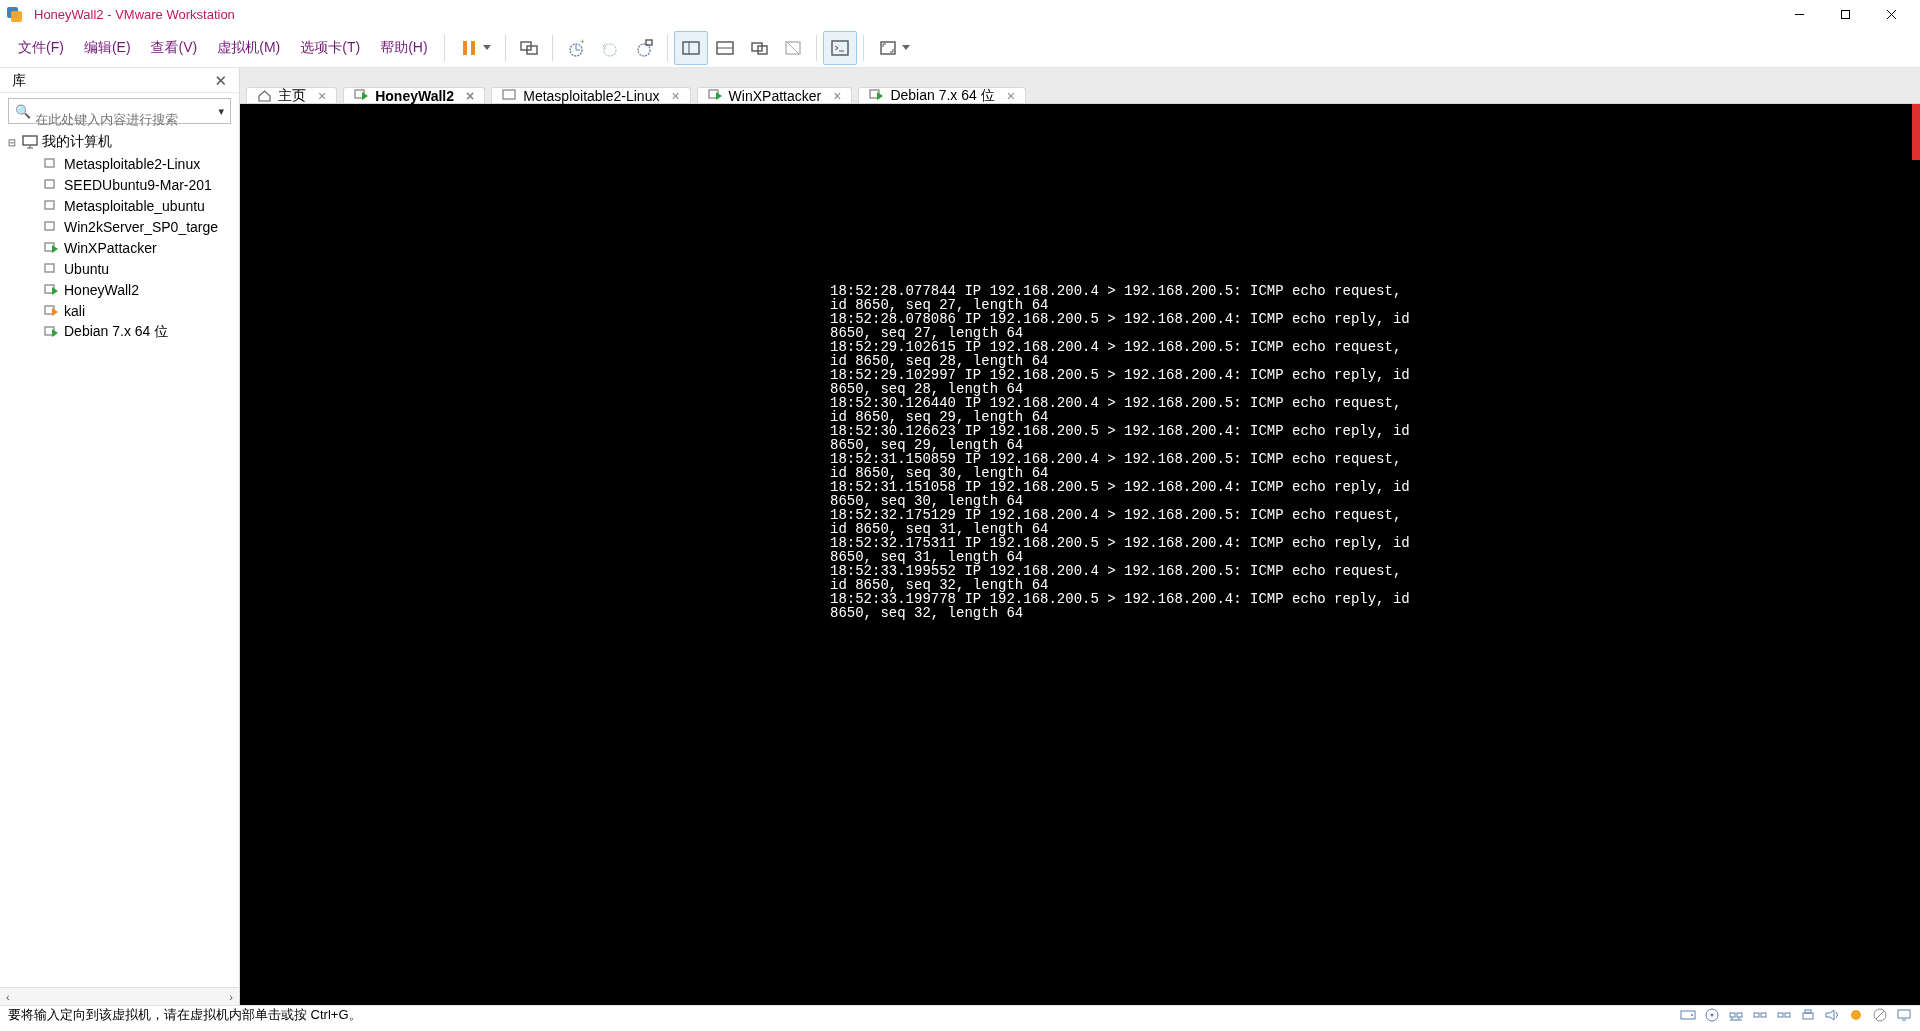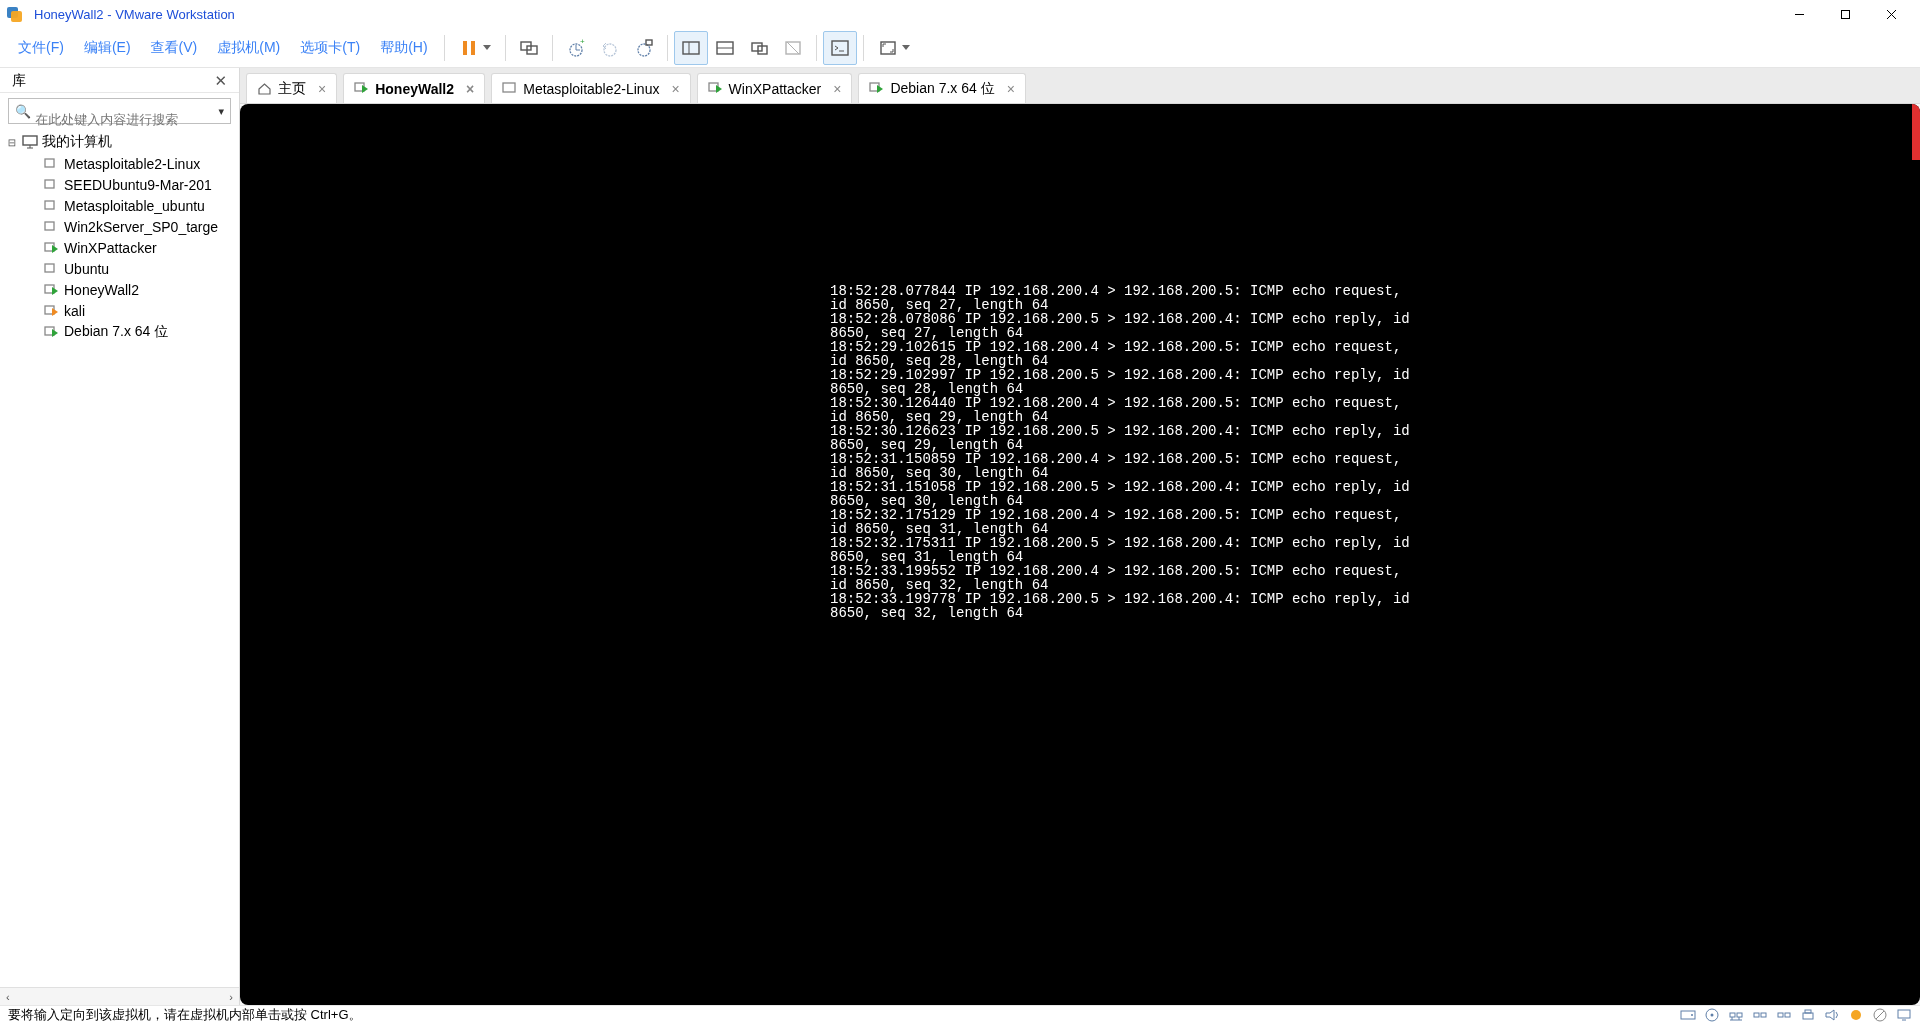--- a/index.html
+++ b/index.html
@@ -1,25 +1,25 @@
 <!DOCTYPE html>
 <html><head>
 <meta charset="utf-8">
 <style>
 * { margin: 0; padding: 0; box-sizing: border-box; font-family: "Microsoft YaHei", "Segoe UI", Tahoma, sans-serif; }
 html, body { width: 1920px; height: 1031px; overflow: hidden; background: #fff; }
 
 .title-bar { height: 28px; display: flex; align-items: center; padding: 0 6px; background: #fff; }
 .title-bar .app-icon { width: 18px; height: 18px; margin-right: 10px; display:inline-flex; }
-.title-bar .title { font-size: 13px; color: #1d4ed8; flex: 1; }
+.title-bar .title { font-size: 13px; color: #be185d; flex: 1; }
 .win-btn { width: 46px; height: 28px; display: flex; align-items: center; justify-content: center; }
 .win-btn svg { width: 11px; height: 11px; }
 
 .menu-bar { height: 40px; display: flex; align-items: center; border-bottom: 1px solid #e5e5e5; padding-left: 8px; background:#fff; }
-.menu-item { padding: 4px 10px; font-size: 14px; color: #3b82f6; }
+.menu-item { padding: 4px 10px; font-size: 14px; color: #701a75; }
 .toolbar-sep { width: 1px; height: 26px; background: #d9d9d9; margin: 0 6px; }
 .toolbar-btn { width: 34px; height: 34px; display: flex; align-items: center; justify-content: center; border-radius: 2px; position: relative; }
 .toolbar-btn svg { width: 20px; height: 20px; }
 .toolbar-btn.drop::after { content: ''; margin-left: 4px; border-left: 4px solid transparent; border-right: 4px solid transparent; border-top: 5px solid #666; }
 .toolbar-btn.wider { width: 48px; }
 .toolbar-btn.active { background: #e8f2fb; border: 1px solid #9ec8ec; }
 
 .main { display: flex; height: calc(100% - 28px - 40px - 26px); }
 
 .sidebar { width: 240px; border-right: 1px solid #d9d9d9; display: flex; flex-direction: column; background: #fff; }
@@ -36,26 +36,26 @@
 .tree-node { display: flex; align-items: center; gap: 6px; padding: 1px 0 1px 44px; height: 21px; white-space: nowrap; overflow: hidden; }
 .tree-node .vm-icon { width: 14px; height: 14px; flex: 0 0 14px; }
 .tree-node span.label { overflow: hidden; text-overflow: clip; }
 
 .sidebar-bottom-scroll { height: 18px; border-top: 1px solid #e0e0e0; display: flex; justify-content: space-between; align-items: center; padding: 0 2px; background: #f5f5f5; }
 .sb-arrow { font-size: 11px; color: #555; padding: 0 4px; }
 
 .content { flex: 1; display: flex; flex-direction: column; background: #f7f7f7; }
 
 .tabs { height: 36px; display: flex; align-items: flex-end; gap: 6px; background: #ebebeb; padding: 0 6px; border-bottom: 1px solid #d9d9d9; }
-.tab { display: flex; align-items: center; gap: 6px; background: #fff; border: 1px solid #d9d9d9; border-bottom: none; border-radius: 3px 3px 0 0; padding: 4px 10px; font-size: 14px; height: 30px; }
+.tab { display: flex; align-items: center; gap: 6px; background: #fff; border: 1px solid #d9d9d9; border-bottom: none; border-radius: 3px 3px 0 0; padding: 4px 10px; font-size: 14px; height: 16px; }
 .tab .tab-close { color: #888; font-size: 14px; margin-left: 6px; }
 .tab.active { font-weight: 700; }
 .tab-icon { width: 15px; height: 15px; display: inline-flex; }
 
-.console-wrap { flex: 1; background: #000; position: relative; overflow: hidden; border-radius: 8px; }
+.console-wrap { flex: 1; background: #000; position: relative; overflow: hidden; }
 .console-text { position: absolute; left: 590px; top: 180px; color: #fff; font-family: "Consolas","Courier New",monospace; font-size: 14px; line-height: 1.0; white-space: pre-wrap; width: 580px; }
 .red-scroll { position: absolute; right: 0; top: 0; width: 8px; height: 56px; background: #e03030; }
 
 .statusbar { height: 18px; display: flex; align-items: center; background: #fff; justify-content: space-between; padding: 0 8px; font-size: 13px; border-top: 1px solid #e7e7e7; }
 .status-icons { display: flex; gap: 8px; align-items: center; }
 .status-icons .sicon { width: 16px; height: 16px; color: #5f7fa8; }
 
 
 .icon-monitor { stroke:#555; fill:none; stroke-width:1.4; }
 .vm-box { fill:none; stroke:#888; stroke-width:1.3; }

